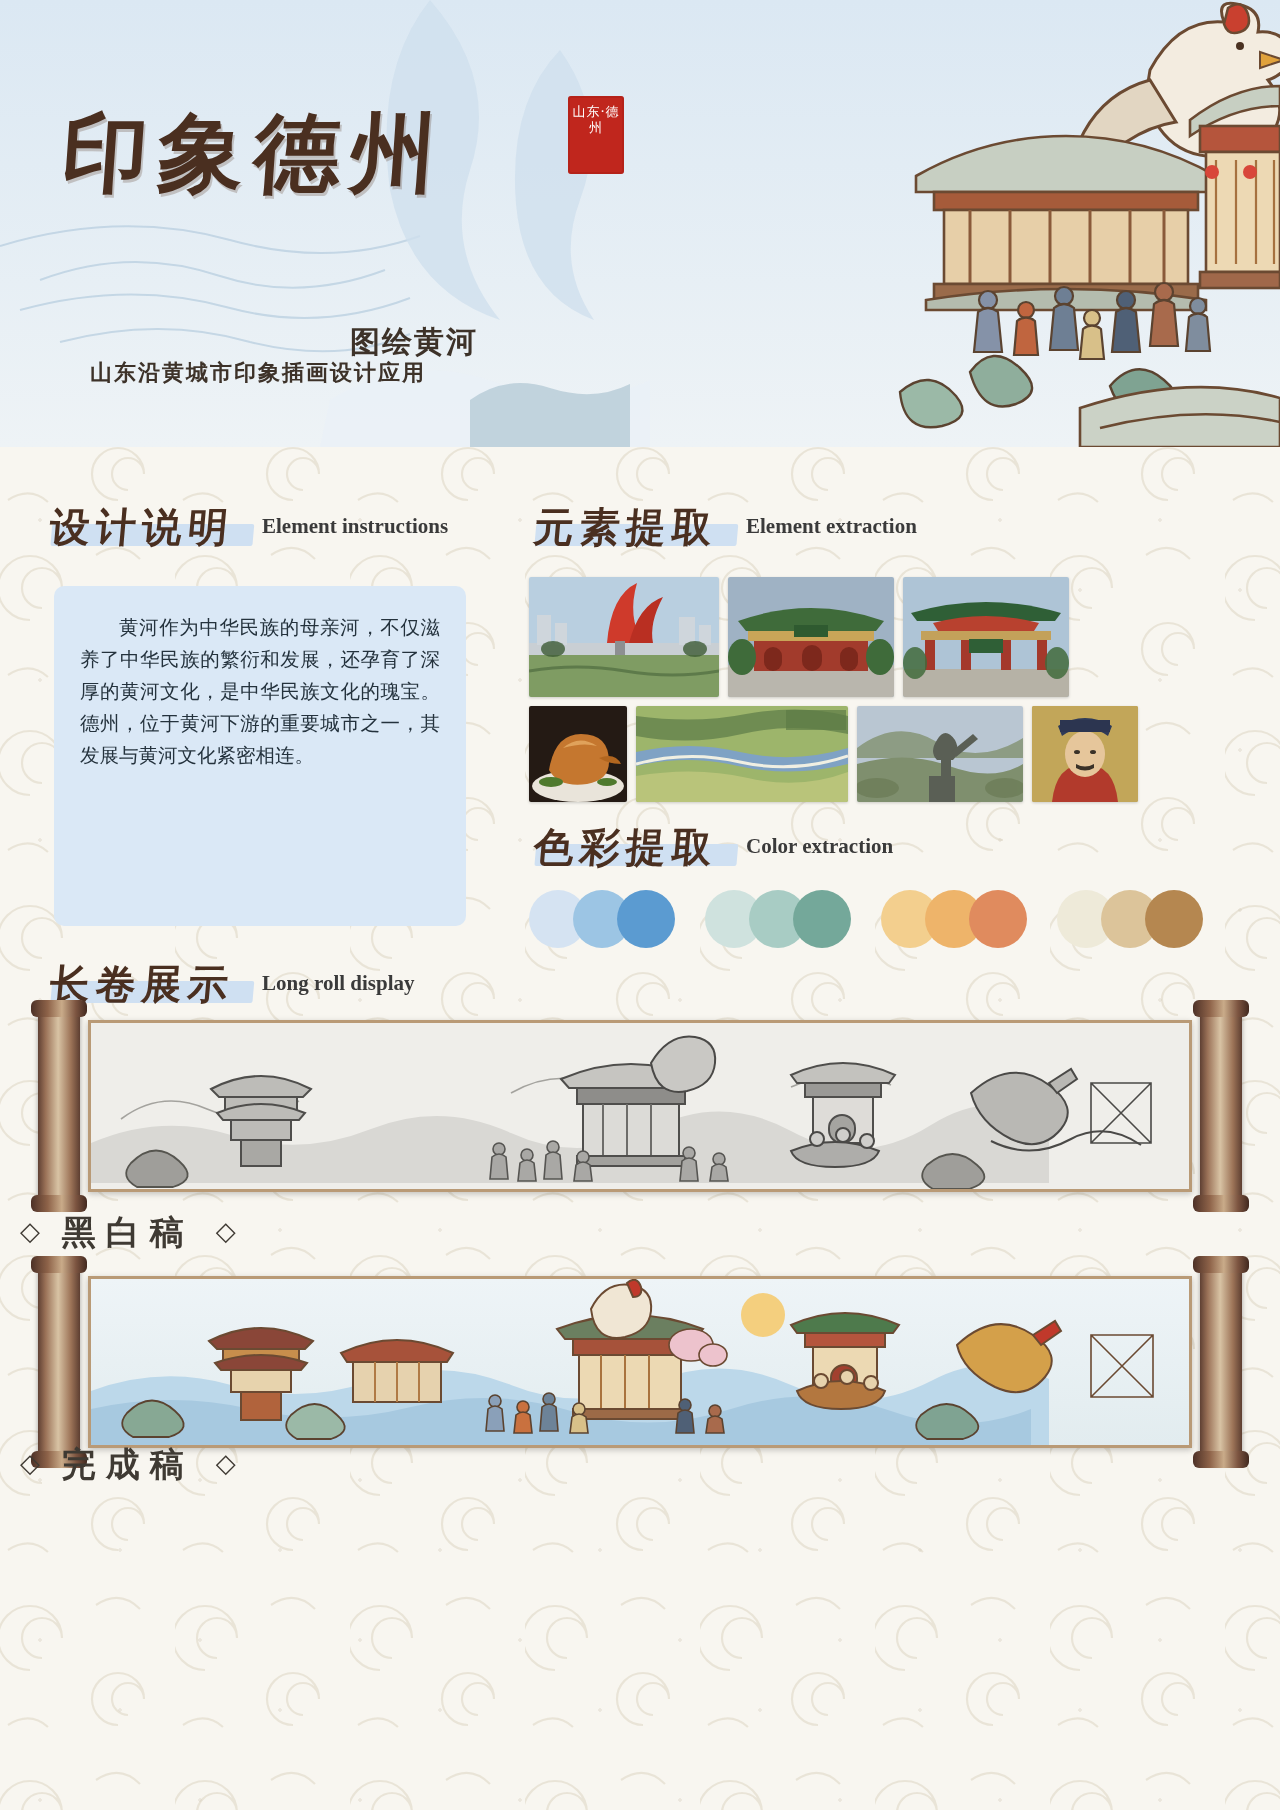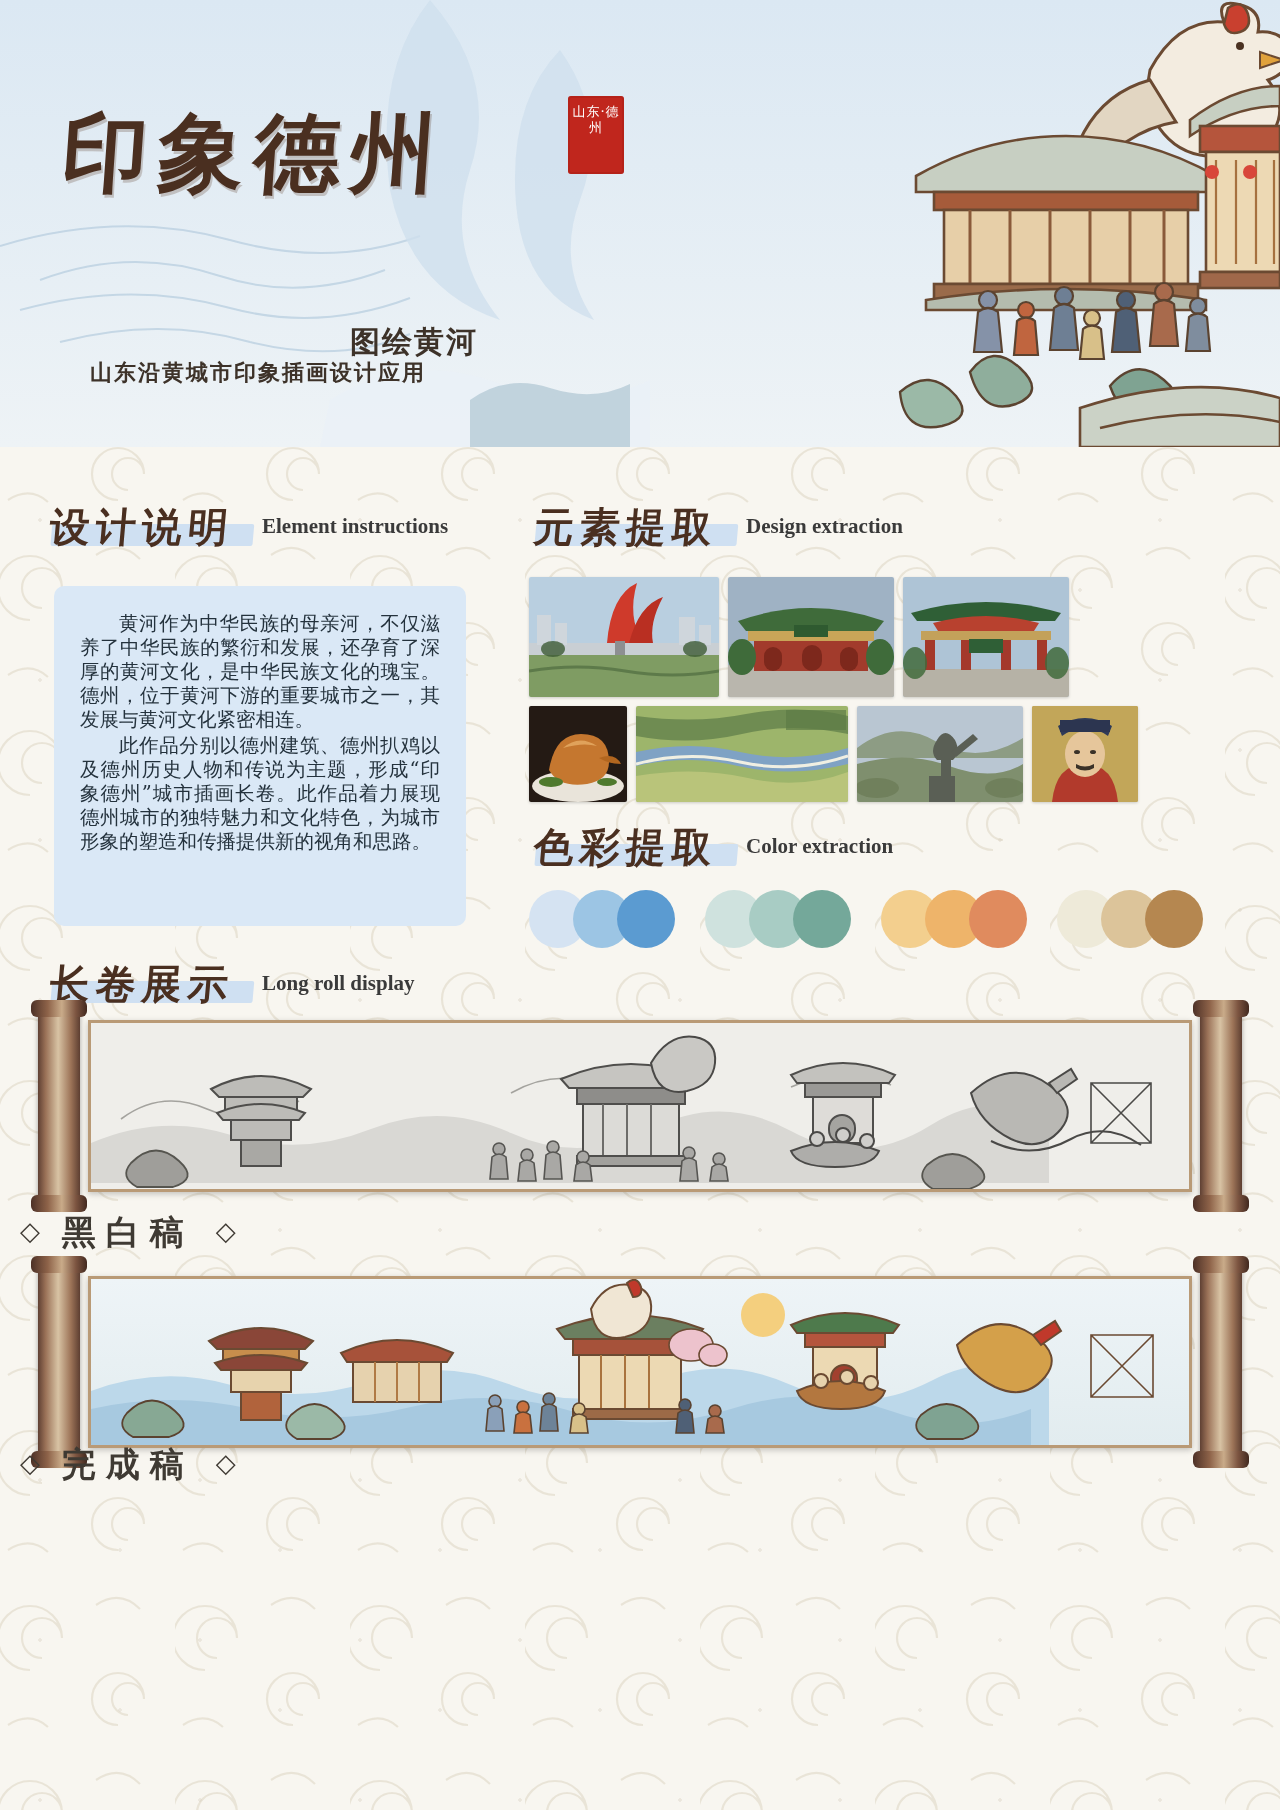--- a/index.html
+++ b/index.html
@@ -73,21 +73,21 @@
     font-size:21px;color:#3a3a3a;font-weight:bold;font-style:normal;
   }
   
   .desc-box{
     position:absolute;left:54px;top:586px;width:412px;height:340px;z-index:3;
     background:#dae8f6;border-radius:10px;
     padding:26px 26px 20px 26px;box-sizing:border-box;
   }
   .desc-p{
     font-family:"DejaVu Serif", serif;
-    font-size:19.5px;line-height:24px;color:#24323d;text-indent:2em;
+    font-size:19.5px;line-height:32px;color:#24323d;text-indent:2em;
     margin:0 0 2px 0;text-align:justify;
   }
   
   .photos{position:absolute;left:529px;top:577px;width:700px;z-index:3;}
   .ph-row{display:flex;gap:9px;margin-bottom:9px;}
   .ph{border-radius:2px;overflow:hidden;position:relative;box-shadow:0 1px 3px rgba(0,0,0,.18);}
   .ph svg{display:block;}
   
   .colors{position:absolute;left:529px;top:890px;width:700px;z-index:3;}
   .swatch-group{display:inline-flex;vertical-align:top;}
@@ -251,36 +251,35 @@
   <div class="hero-sub2">山东沿黄城市印象插画设计应用</div>
 </div>
 
 <div class="sec-head" style="left:44px;top:498px;">
   <span class="sec-cn">设计说明</span>
   <span class="sec-en">Element instructions</span>
 </div>
 
 <div class="sec-head" style="left:528px;top:498px;">
   <span class="sec-cn">元素提取</span>
-  <span class="sec-en">Design extraction</span>
+  <span class="sec-en">Element extraction</span>
 </div>
 
 <div class="sec-head" style="left:528px;top:818px;">
   <span class="sec-cn">色彩提取</span>
   <span class="sec-en">Color extraction</span>
 </div>
 
 <div class="sec-head" style="left:44px;top:955px;">
   <span class="sec-cn">长卷展示</span>
   <span class="sec-en">Long roll display</span>
 </div>
 
 <div class="desc-box">
   <p class="desc-p">黄河作为中华民族的母亲河，不仅滋养了中华民族的繁衍和发展，还孕育了深厚的黄河文化，是中华民族文化的瑰宝。德州，位于黄河下游的重要城市之一，其发展与黄河文化紧密相连。</p>
-  <p class="desc-p">此作品分别以德州建筑、德州扒鸡以及德州历史人物和传说为主题，形成“印象德州”城市插画长卷。此作品着力展现德州城市的独特魅力和文化特色，为城市形象的塑造和传播提供新的视角和思路。</p>
 </div>
 
 <div class="photos">
   <div class="ph-row">
     <div class="ph">
       <svg width="190" height="120" viewBox="0 0 190 120">
         <rect width="190" height="120" fill="#b9cfe0"></rect>
         <rect y="76" width="190" height="44" fill="#7f9c63"></rect>
         <rect y="66" width="190" height="12" fill="#c9cfd4"></rect>
         <g fill="#cfd6dc">

